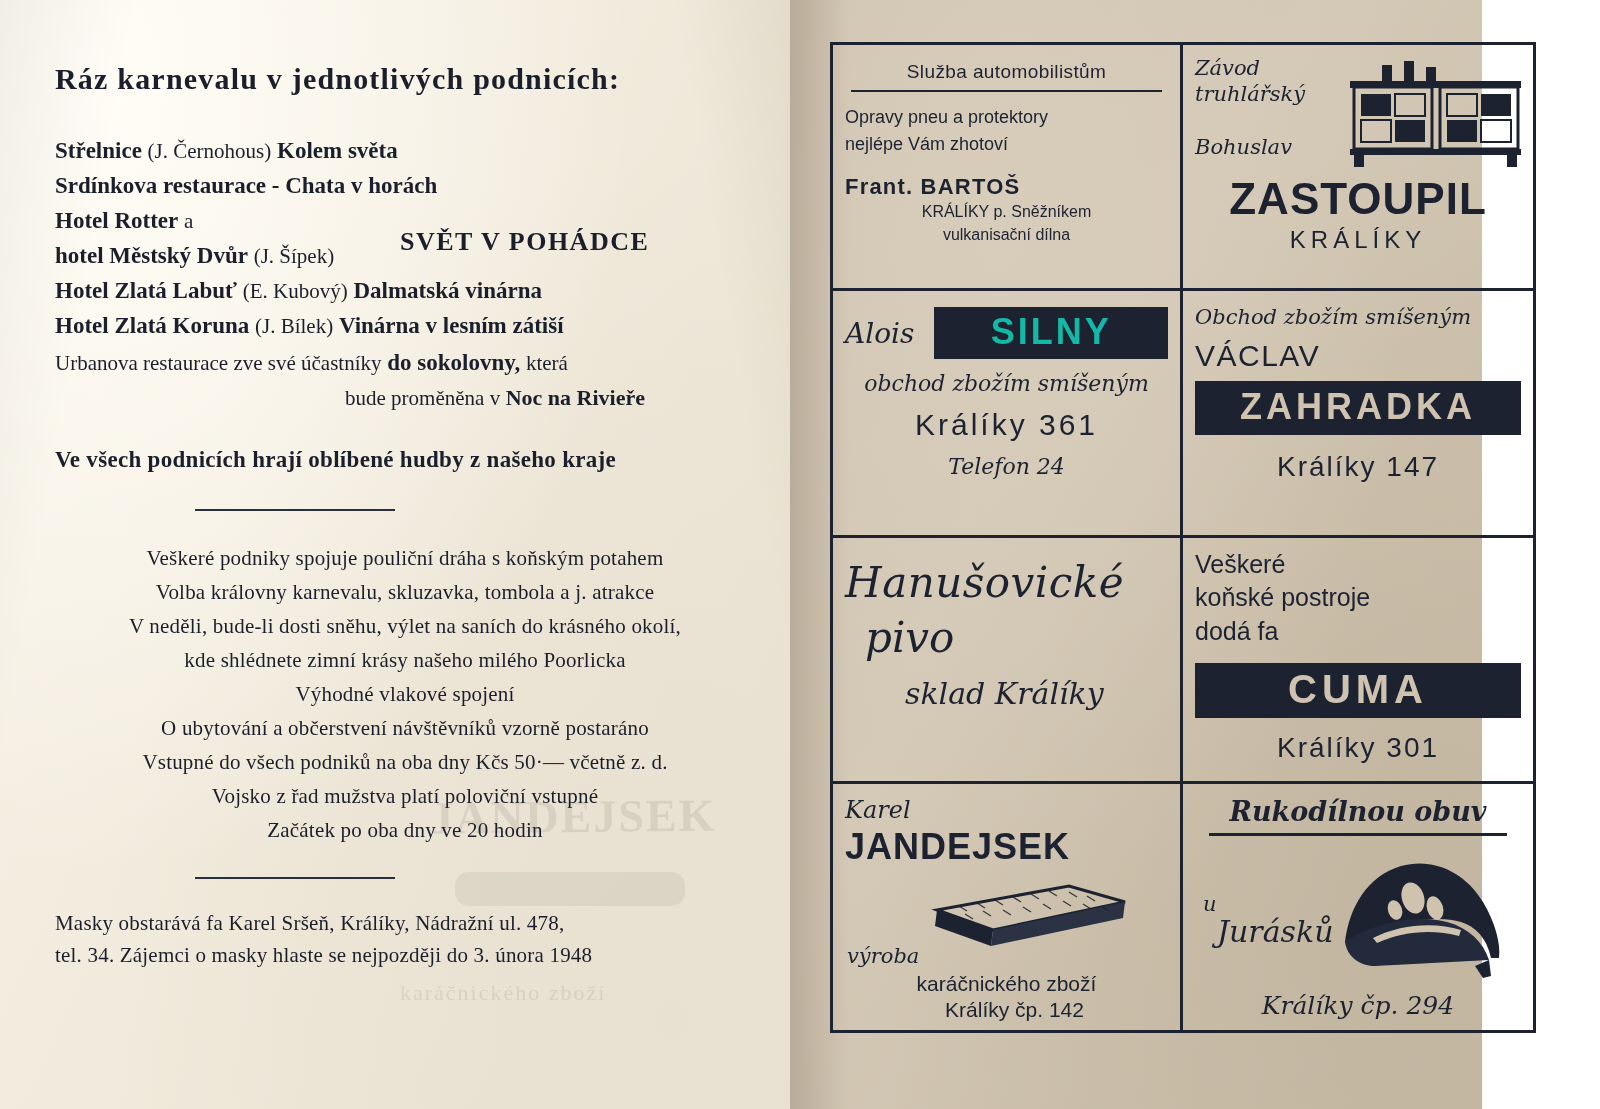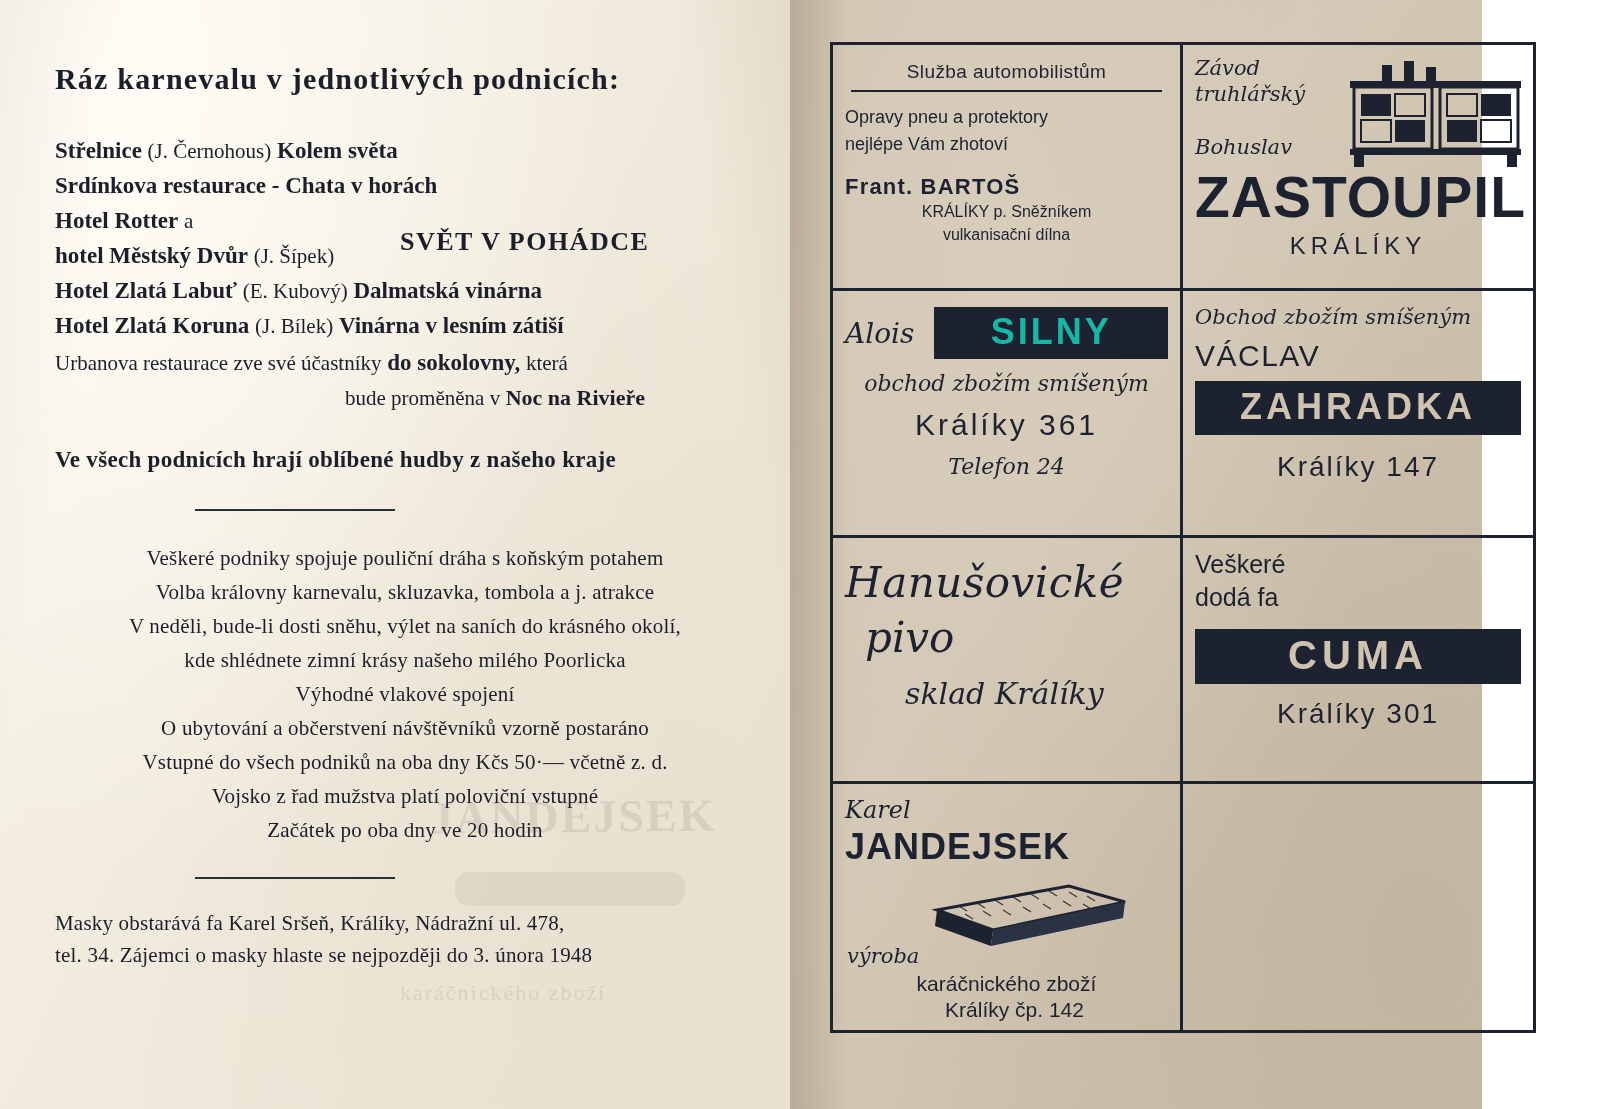--- a/index.html
+++ b/index.html
@@ -187,24 +187,24 @@
     font-size: 22px;
     letter-spacing: 1.2px;
     margin-top: 16px;
   }
   .a1-sub { font-family: "Liberation Sans", sans-serif; font-size: 16px; text-align: center; line-height: 1.45; }
   
   .a2-script { font-size: 21px; line-height: 1.25; }
   .a2-big {
     font-family: "Liberation Sans", sans-serif;
     font-weight: bold;
-    font-size: 57px;
+    font-size: 44px;
     letter-spacing: 1px;
     text-align: center;
-    margin-top: 4px;
+    margin-top: 14px;
   }
   .a2-city {
     font-family: "Liberation Sans", sans-serif;
     font-size: 24px;
     letter-spacing: 5px;
     text-align: center;
     margin-top: 2px;
   }
   .furn {
     position: absolute;
@@ -413,20 +413,21 @@
       </div>
 
       <div class="ad">
         <div class="script a5-l1">Hanušovické</div>
         <div class="script a5-l2">pivo</div>
         <div class="script a5-l3">sklad Králíky</div>
       </div>
 
       <div class="ad">
         <div class="a6-l">Veškeré</div>
+        <div class="a6-l">koňské postroje</div>
         <div class="a6-l">dodá fa</div>
         <div class="a6-block">CUMA</div>
         <div class="a6-city">Králíky 301</div>
       </div>
 
       <div class="ad">
         <div class="script a7-karel">Karel</div>
         <div class="a7-name">JANDEJSEK</div>
         <svg class="brush" viewBox="0 0 210 72">
           <path d="M18 30 L150 6 L206 22 L74 50 Z" fill="none" stroke="#1d2231" stroke-width="3"></path>
@@ -449,16 +450,33 @@
               <line x1="144" y1="21" x2="152" y2="26"></line>
             <line x1="164" y1="24" x2="172" y2="29"></line>
               <line x1="182" y1="26" x2="190" y2="31"></line>
           </g>
         </svg>
         <div class="script a7-vyroba">výroba</div>
         <div class="a7-b1">karáčnického zboží</div>
         <div class="a7-b2">Králíky čp. 142</div>
       </div>
 
+      <div class="ad">
+        <div class="script a8-title">Rukodílnou obuv</div>
+        <svg class="shoe" viewBox="0 0 200 150">
+          <path d="M30 96 C34 62 52 30 86 20 C118 11 150 26 168 56 C180 76 186 98 184 112 L176 112 C172 92 160 80 146 76 C120 68 78 76 54 96 Z" fill="#1d2231"></path>
+          <path d="M30 96 C58 76 104 68 132 76 C154 82 168 96 174 114 L60 120 C44 120 32 110 30 96 Z" fill="#222a3b"></path>
+          <path d="M174 114 L176 130 L168 132 L160 120 Z" fill="#1d2231"></path>
+          <g fill="#cfc3b0">
+            <ellipse cx="98" cy="52" rx="11" ry="16" transform="rotate(-18 98 52)"></ellipse>
+            <ellipse cx="120" cy="62" rx="8" ry="12" transform="rotate(-18 120 62)"></ellipse>
+            <ellipse cx="80" cy="64" rx="7" ry="10" transform="rotate(-18 80 64)"></ellipse>
+            <path d="M58 92 C86 78 120 76 146 84 L144 90 C118 83 88 85 62 97 Z"></path>
+          </g>
+        </svg>
+        <div class="script a8-u">u</div>
+        <div class="script a8-jur">Jurásků</div>
+        <div class="script a8-city">Králíky čp. 294</div>
+      </div>
 
     </div>
   </div>
 </div>
 
 </body></html>

